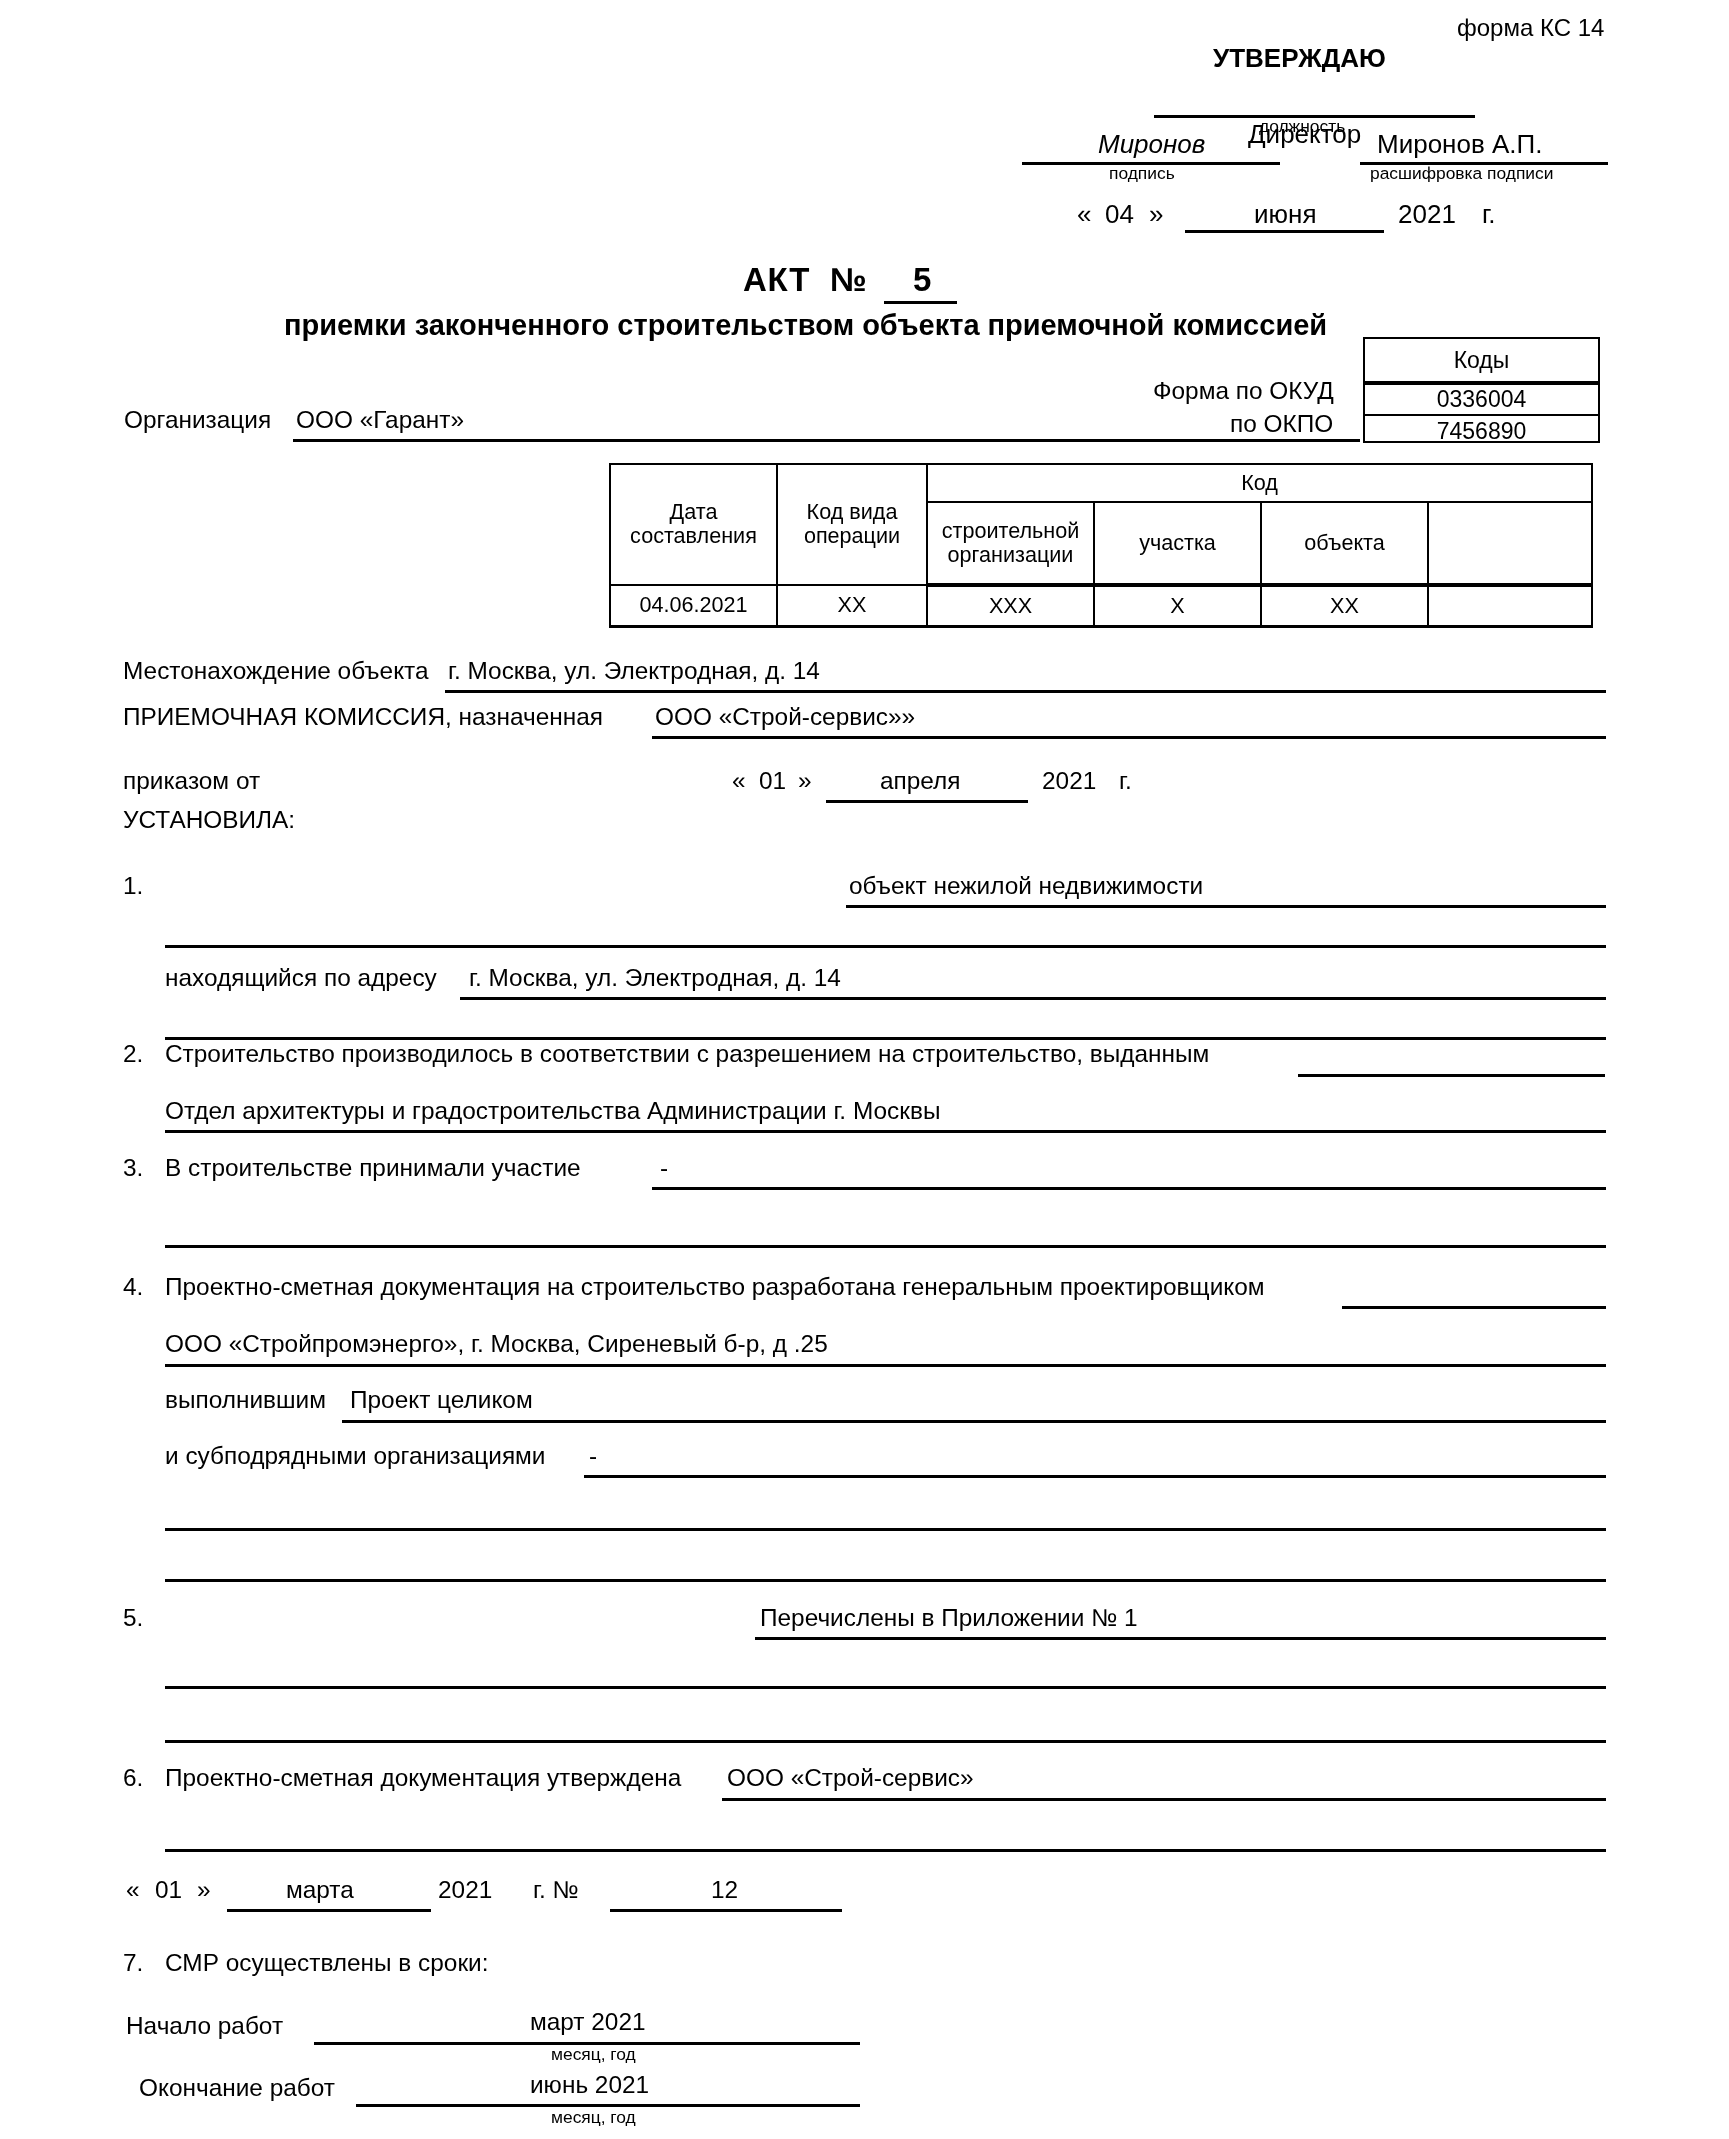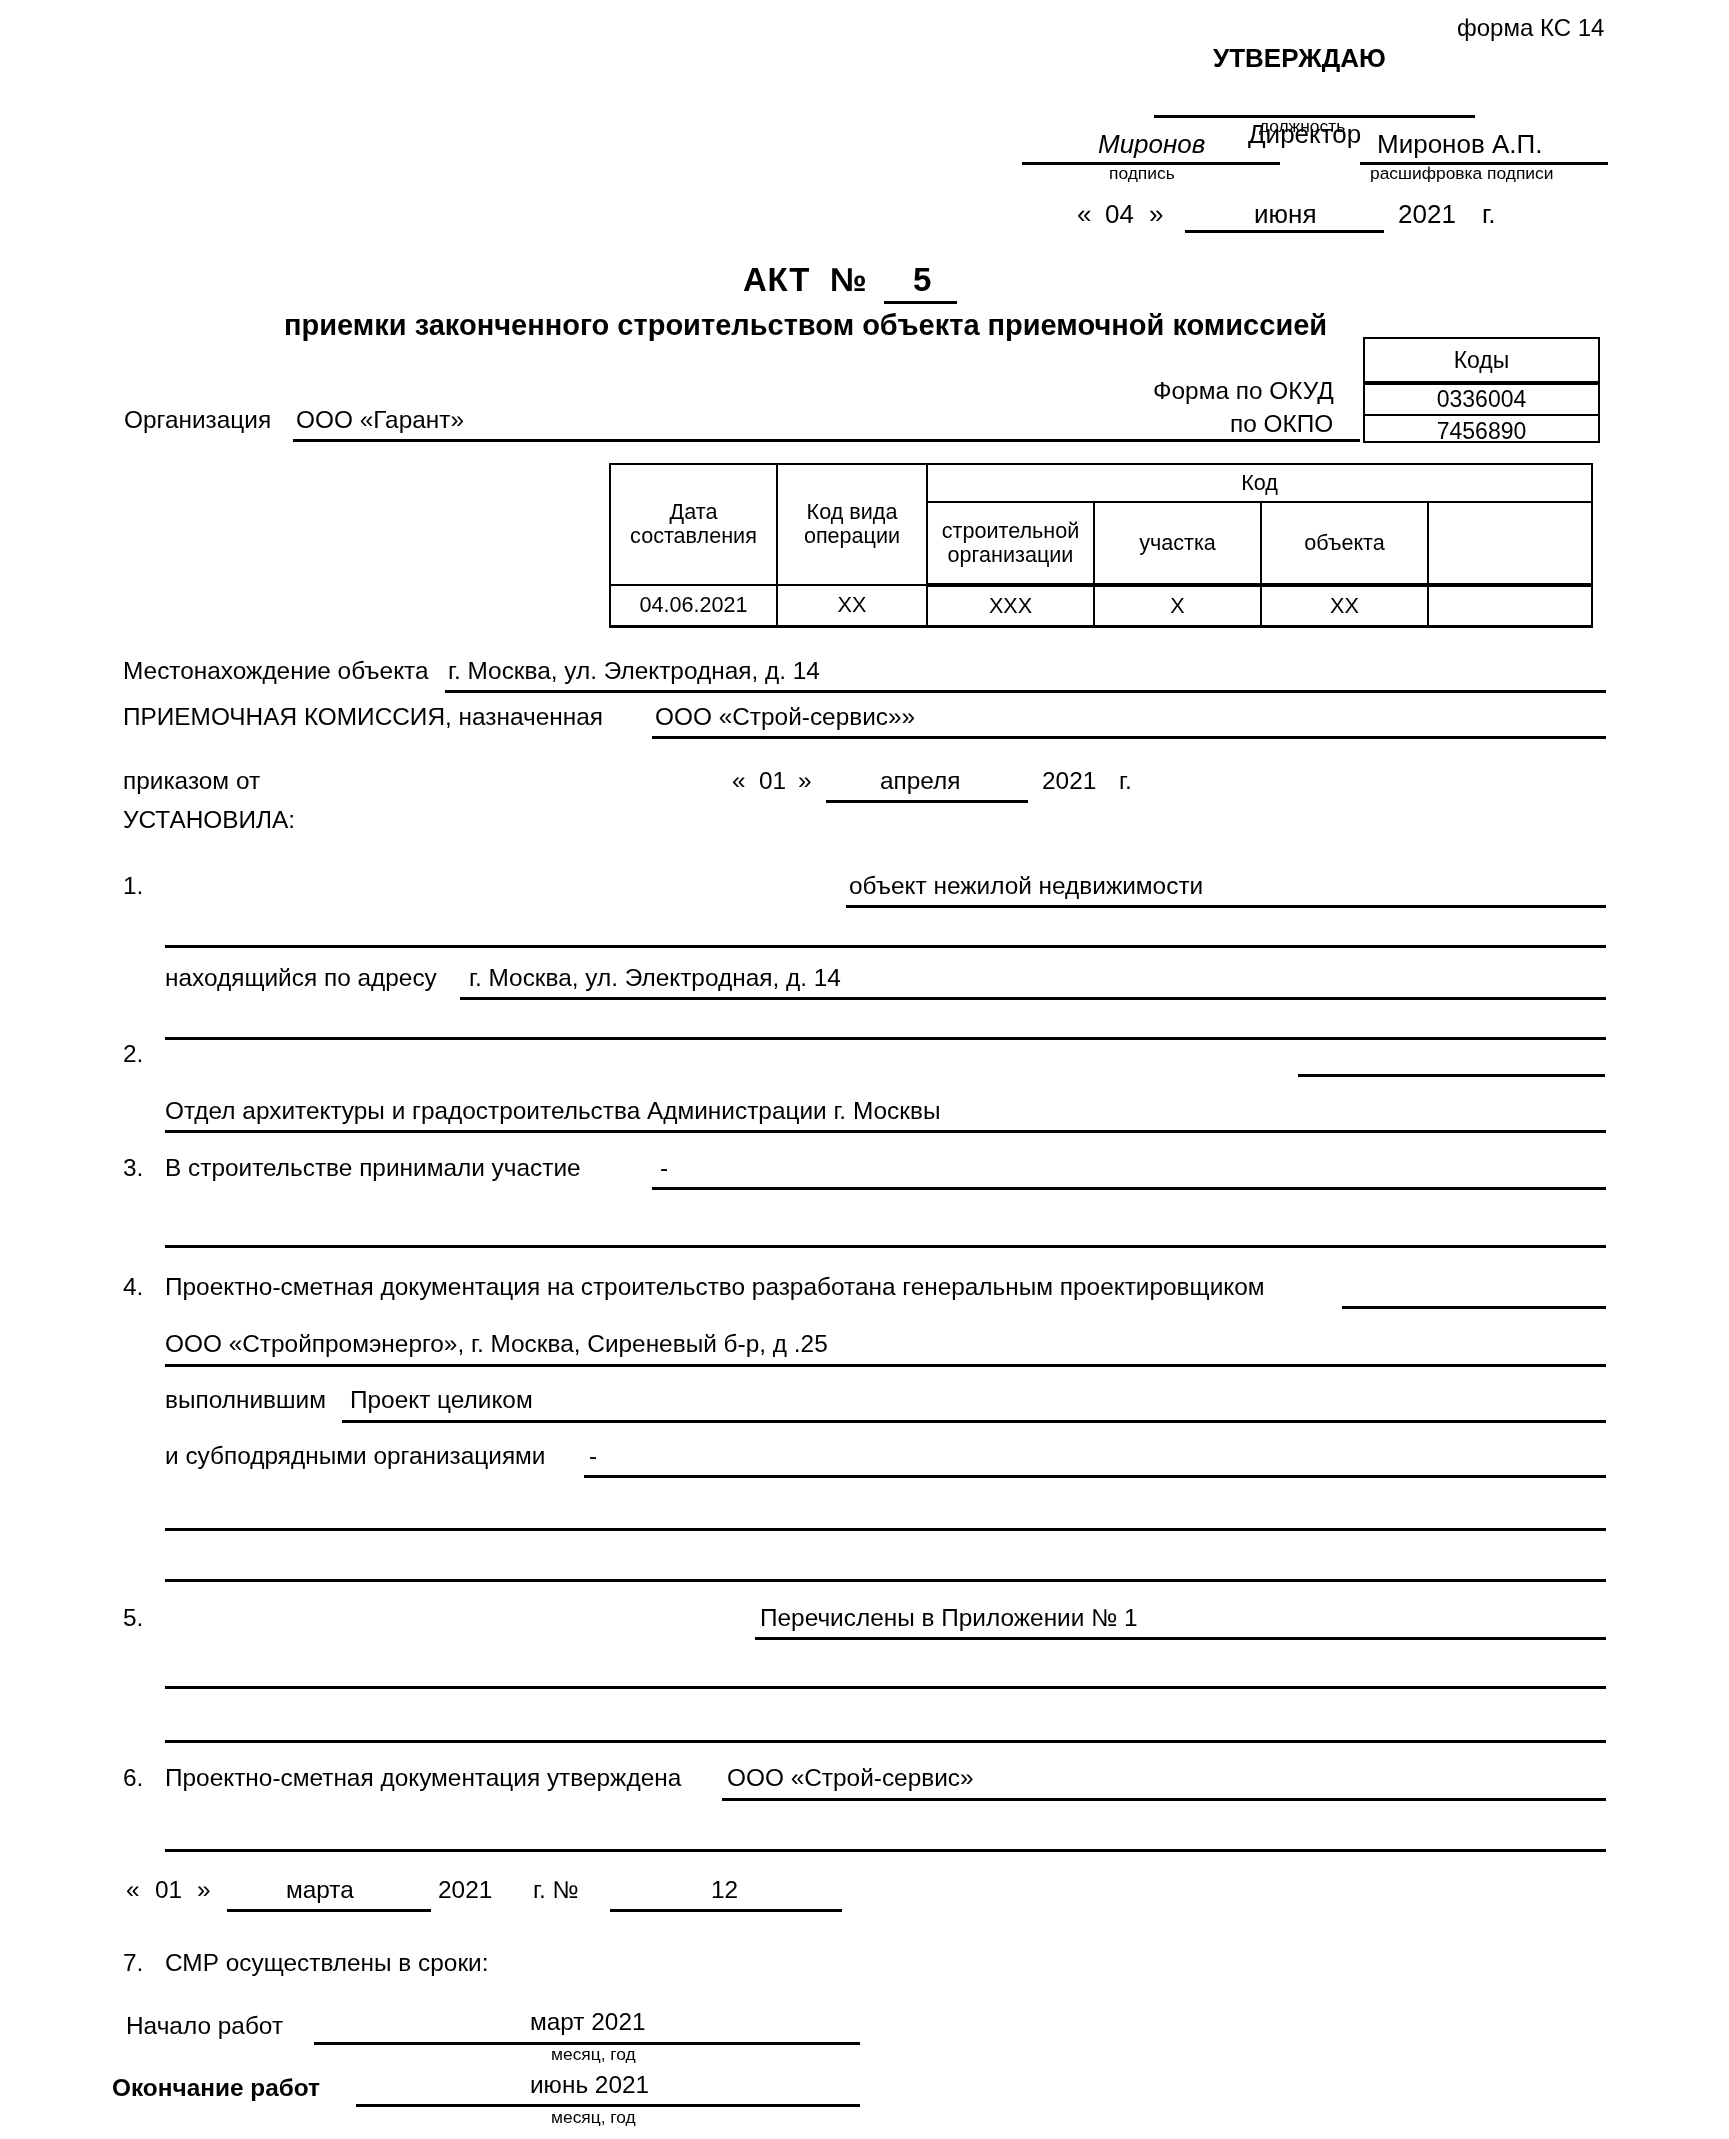--- a/index.html
+++ b/index.html
@@ -190,20 +190,21 @@
   <div class="abs t-body" style="left:849px; top:872px;">объект нежилой недвижимости</div>
   <div class="rule" style="left:846px; top:905px; width:760px;"></div>
   <div class="rule" style="left:165px; top:945px; width:1441px;"></div>
 
   <div class="abs t-body" style="left:165px; top:964px;">находящийся по адресу</div>
   <div class="abs t-body" style="left:469px; top:964px;">г. Москва, ул. Электродная, д. 14</div>
   <div class="rule" style="left:460px; top:997px; width:1146px;"></div>
   <div class="rule" style="left:165px; top:1037px; width:1441px;"></div>
 
   <div class="abs t-body" style="left:123px; top:1040px;">2.</div>
+  <div class="abs t-body" style="left:165px; top:1040px;">Строительство производилось в соответствии с разрешением на строительство, выданным</div>
   <div class="rule" style="left:1298px; top:1074px; width:307px;"></div>
 
   <div class="abs t-body" style="left:165px; top:1097px;">Отдел архитектуры и градостроительства Администрации г. Москвы</div>
   <div class="rule" style="left:165px; top:1130px; width:1441px;"></div>
 
   <div class="abs t-body" style="left:123px; top:1154px;">3.</div>
   <div class="abs t-body" style="left:165px; top:1154px;">В строительстве принимали участие</div>
   <div class="abs t-body" style="left:660px; top:1154px;">-</div>
   <div class="rule" style="left:652px; top:1187px; width:954px;"></div>
   <div class="rule" style="left:165px; top:1245px; width:1441px;"></div>
@@ -248,19 +249,19 @@
   <div class="rule" style="left:610px; top:1909px; width:232px;"></div>
 
   <div class="abs t-body" style="left:123px; top:1949px;">7.</div>
   <div class="abs t-body" style="left:165px; top:1949px;">СМР осуществлены в сроки:</div>
 
   <div class="abs t-body" style="left:126px; top:2012px;">Начало работ</div>
   <div class="abs t-body" style="left:530px; top:2008px;">март 2021</div>
   <div class="rule" style="left:314px; top:2042px; width:546px;"></div>
   <div class="abs t-small" style="left:551px; top:2044px;">месяц, год</div>
 
-  <div class="abs t-body" style="left:112px; top:2074px;font-weight:bold;">Окончание работ</div>
+  <div class="abs t-body" style="left:139px; top:2074px;">Окончание работ</div>
   <div class="abs t-body" style="left:530px; top:2071px;">июнь 2021</div>
   <div class="rule" style="left:356px; top:2104px; width:504px;"></div>
   <div class="abs t-small" style="left:551px; top:2107px;">месяц, год</div>
 
 </div>
 
 
 </body></html>

